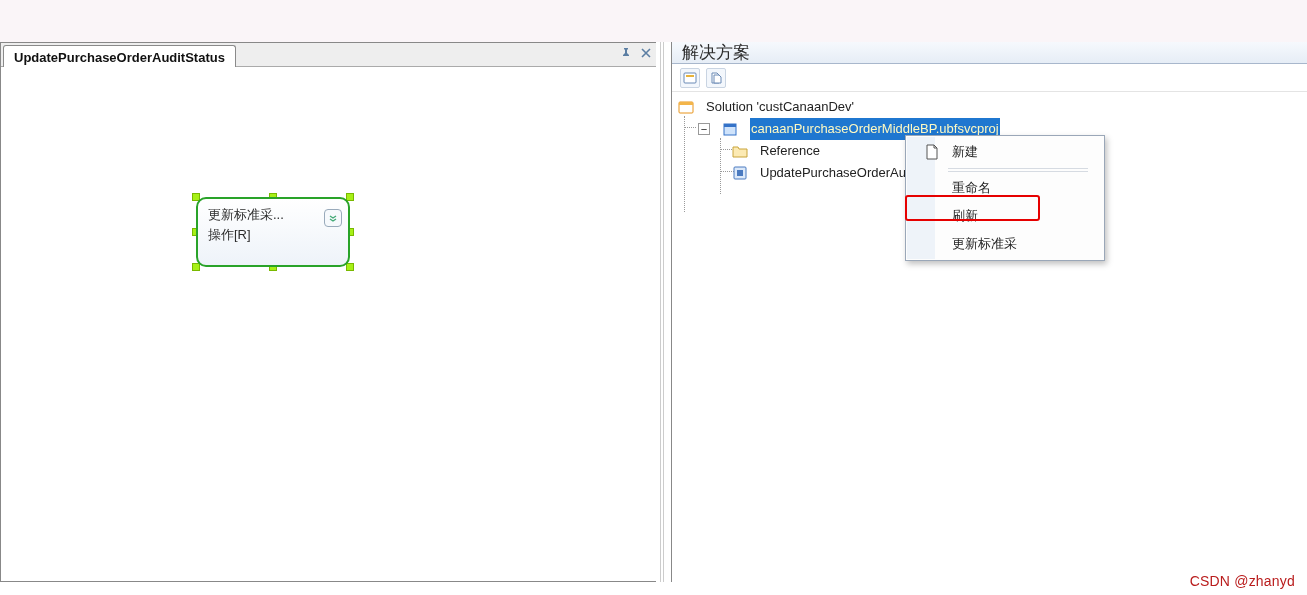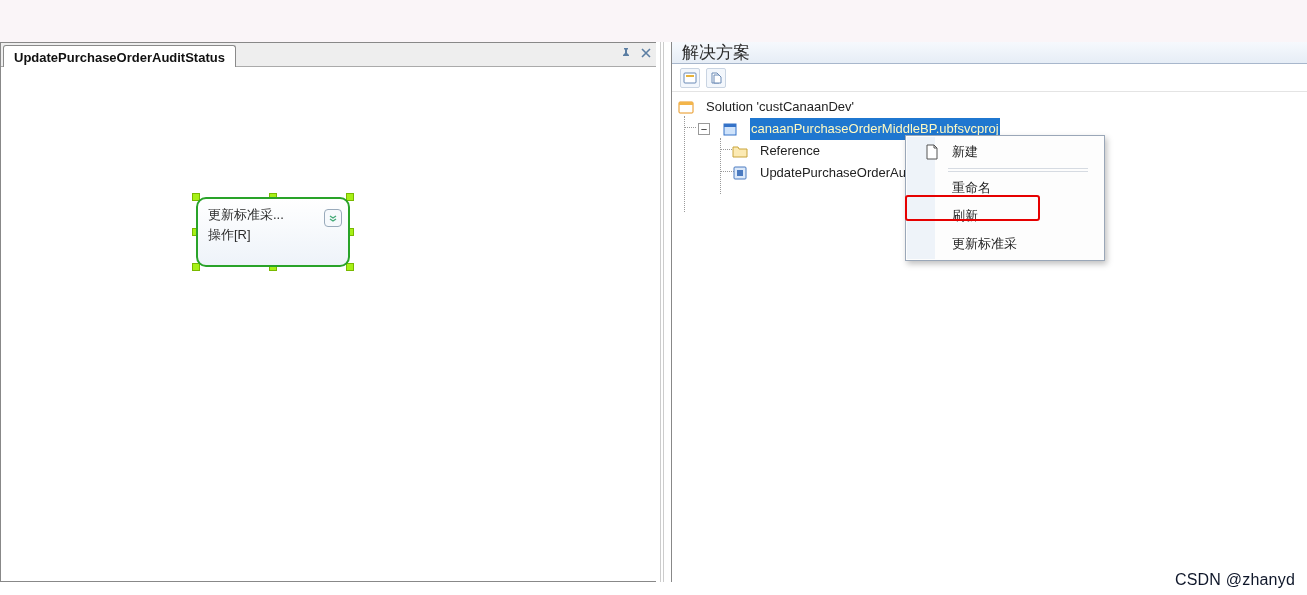--- a/index.html
+++ b/index.html
@@ -4,21 +4,21 @@
 <style>
   * { box-sizing: border-box; }
   html, body { margin:0; padding:0; font-family: "Microsoft YaHei", "Segoe UI", Tahoma, sans-serif; font-size:13px; color:#222; background:#fff; }
   .app { position:relative; width:1307px; height:595px; overflow:hidden; }
   .topstrip { position:absolute; left:0; top:0; right:0; height:42px; background:#faf5f8; }
   .left-pane { position:absolute; left:0; top:42px; width:660px; height:540px; border:1px solid #888; background:#fff; border-right:none; }
   .splitter { position:absolute; left:656px; top:42px; width:12px; height:540px; background:#fff; }
   .splitter::before { content:""; position:absolute; left:4px; top:0; bottom:0; width:1px; background:#ccc; }
   .splitter::after { content:""; position:absolute; left:7px; top:0; bottom:0; width:1px; background:#ccc; }
   .right-pane { position:absolute; left:671px; top:42px; width:636px; height:540px; border-left:1px solid #888; background:#fff; }
-  .watermark { position:absolute; right:12px; bottom:6px; color:#0f172a; font-size:16px; letter-spacing:.2px; user-select:none; }
+  .watermark { position:absolute; right:12px; bottom:6px; color:#b91c1c; font-size:14px; letter-spacing:.2px; user-select:none; }
 
   
   .tabbar { height:24px; background:#eee; border-bottom:1px solid #aaa; display:flex; align-items:stretch; position:relative; }
   .tab { background:#fff; border:1px solid #8a8a8a; border-bottom:1px solid #fff; padding:1px 10px 0 10px; font-weight:bold; font-size:13px; height:24px; line-height:20px; margin-top:2px; margin-left:2px; border-top-left-radius:3px; border-top-right-radius:3px; color:#111; display:flex; align-items:center; }
   .tabbar .controls { position:absolute; right:6px; top:2px; display:flex; gap:4px; color:#5b7ea3; }
   .ctrl { width:16px; height:16px; font-size:12px; cursor:pointer; display:flex; align-items:center; justify-content:center; }
   .canvas { position:relative; width:100%; height:calc(100% - 24px); background:#fff; }
 
   
   .node-wrap { position:absolute; left:195px; top:130px; width:154px; height:70px; }

